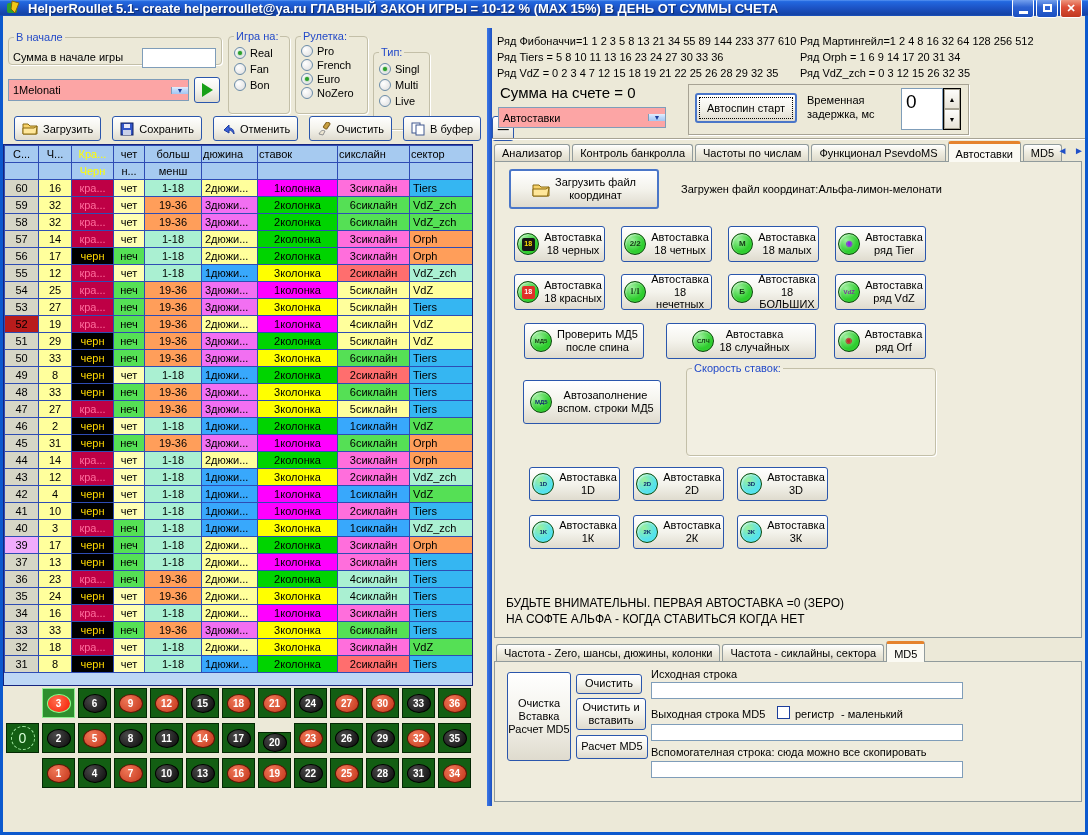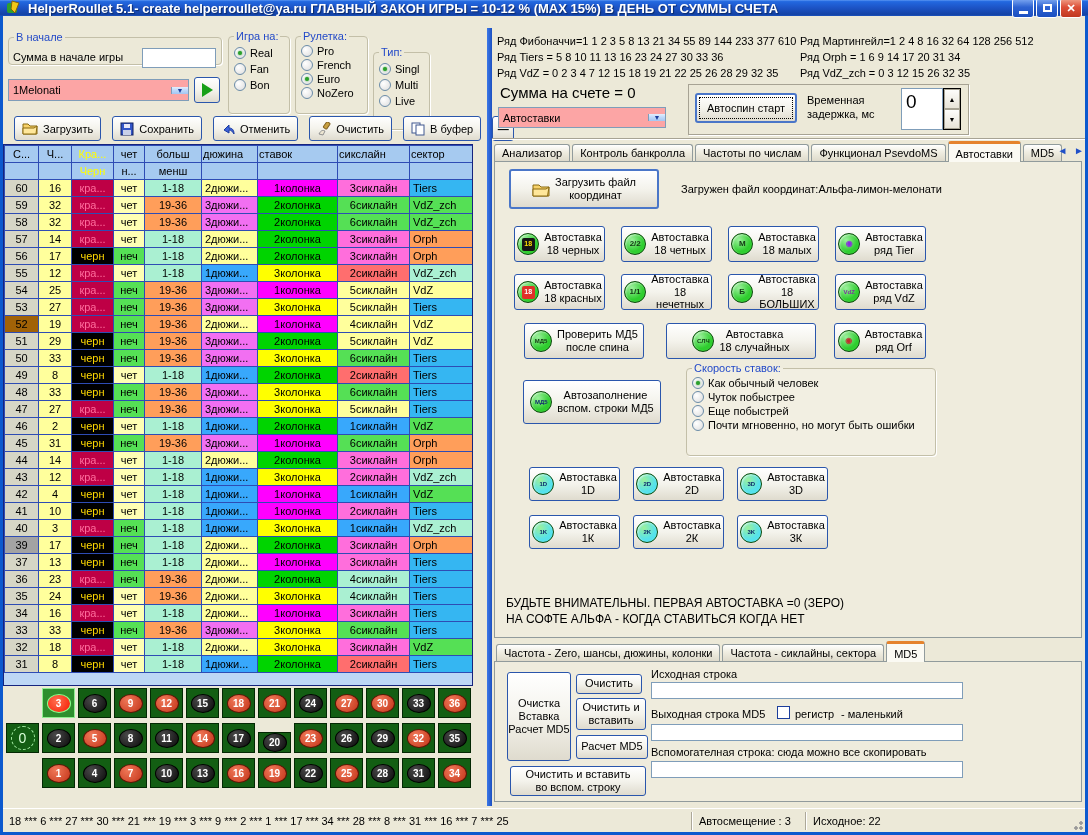--- a/index.html
+++ b/index.html
@@ -352,21 +352,21 @@
             <td style="background: rgb(255, 255, 156);">27</td>
             <td style="background: rgb(190, 0, 69); color: rgb(255, 110, 158);">кра...</td>
             <td style="background: rgb(85, 224, 85);">неч</td>
             <td style="background: rgb(255, 158, 90);">19-36</td>
             <td class="al" style="background: rgb(242, 111, 242);">3дюжи...</td>
             <td style="background: rgb(255, 255, 0);">3колонка</td>
             <td style="background: rgb(255, 255, 156);">5сиклайн</td>
             <td class="al" style="background: rgb(53, 182, 242);">Tiers</td>
           </tr>
           <tr>
-            <td style="background: #a16207;">52</td>
+            <td style="background: #b91c1c;">52</td>
             <td style="background: rgb(255, 255, 156);">19</td>
             <td style="background: rgb(190, 0, 69); color: rgb(255, 110, 158);">кра...</td>
             <td style="background: rgb(85, 224, 85);">неч</td>
             <td style="background: rgb(255, 158, 90);">19-36</td>
             <td class="al" style="background: rgb(255, 255, 156);">2дюжи...</td>
             <td style="background: rgb(255, 0, 255);">1колонка</td>
             <td style="background: rgb(255, 255, 156);">4сиклайн</td>
             <td class="al" style="background: rgb(255, 255, 156);">VdZ</td>
           </tr>
           <tr>
@@ -495,21 +495,21 @@
             <td style="background: rgb(255, 255, 156);">3</td>
             <td style="background: rgb(190, 0, 69); color: rgb(255, 110, 158);">кра...</td>
             <td style="background: rgb(85, 224, 85);">неч</td>
             <td style="background: rgb(170, 240, 210);">1-18</td>
             <td class="al" style="background: rgb(56, 168, 252);">1дюжи...</td>
             <td style="background: rgb(255, 255, 0);">3колонка</td>
             <td style="background: rgb(56, 168, 252);">1сиклайн</td>
             <td class="al" style="background: rgb(170, 240, 210);">VdZ_zch</td>
           </tr>
           <tr>
-            <td style="background: #a3a3a3; margin-top: 34px;">39</td>
+            <td style="background: #f0abfc; margin-top: 34px;">39</td>
             <td style="background: rgb(255, 255, 156);">17</td>
             <td style="background: rgb(0, 0, 0); color: rgb(255, 216, 0);">черн</td>
             <td style="background: rgb(85, 224, 85);">неч</td>
             <td style="background: rgb(170, 240, 210);">1-18</td>
             <td class="al" style="background: rgb(255, 255, 156);">2дюжи...</td>
             <td style="background: rgb(0, 212, 0);">2колонка</td>
             <td style="background: rgb(255, 110, 220);">3сиклайн</td>
             <td class="al" style="background: rgb(255, 158, 90);">Orph</td>
           </tr>
           <tr>
@@ -786,21 +786,21 @@
       </div>
     <div class="brow" style="left:19px;top:112px">
         <button class="xpbtn ab">
           <span class="abico" style="background: radial-gradient(circle at 35% 30%, rgb(156, 240, 156), rgb(47, 206, 47) 60%);">
             <span class="bx" style="background: rgb(224, 48, 40); color: rgb(255, 255, 255);">18</span>
           </span>
           <span class="abtxt">Автоставка<br>18 красных</span>
         </button>
         <button class="xpbtn ab">
           <span class="abico" style="background: radial-gradient(circle at 35% 30%, rgb(156, 240, 156), rgb(47, 206, 47) 60%);">
-            <span class="tg" style="color: rgb(20, 56, 20);">1/1</span>
+            <span class="tg" style="color: rgb(20, 56, 20); font-family: Liberation Serif, serif;">1/1</span>
           </span>
           <span class="abtxt">Автоставка<br>18 нечетных</span>
         </button>
         <button class="xpbtn ab">
           <span class="abico" style="background: radial-gradient(circle at 35% 30%, rgb(156, 240, 156), rgb(47, 206, 47) 60%);">
             <span class="tg" style="color: rgb(20, 56, 20);">Б</span>
           </span>
           <span class="abtxt">Автоставка<br>18 БОЛЬШИХ</span>
         </button>
         <button class="xpbtn ab">
@@ -833,38 +833,20 @@
     <div class="brow" style="left:28px;top:218px">
         <button class="xpbtn ab" style="width: 138px; height: 44px;">
           <span class="abico" style="background: radial-gradient(circle at 35% 30%, rgb(156, 240, 156), rgb(47, 206, 47) 60%);">
             <span class="tg small" style="color: rgb(16, 40, 112);">МД5</span>
           </span>
           <span class="abtxt">Автозаполнение<br>вспом. строки МД5</span>
         </button>
       </div>
     <fieldset class="fs" style="left:191px;top:200px;width:250px;height:94px;background:#F2EFE2">
       <legend>Скорость ставок:</legend>
-      <div>
-          <div class="radio-row sel" style="margin: 2px 0px;">
-            <span class="rdot"></span>
-            <span>Как обычный человек</span>
-          </div>
-          <div class="radio-row" style="margin: 2px 0px;">
-            <span class="rdot"></span>
-            <span>Чуток побыстрее</span>
-          </div>
-          <div class="radio-row" style="margin: 2px 0px;">
-            <span class="rdot"></span>
-            <span>Еще побыстрей</span>
-          </div>
-          <div class="radio-row" style="margin: 2px 0px;">
-            <span class="rdot"></span>
-            <span>Почти мгновенно, но могут быть ошибки</span>
-          </div>
-        </div>
     </fieldset>
     <div class="brow rowdk" style="left:34px;top:305px;gap:13px">
         <button class="xpbtn ab">
           <span class="abico" style="background: radial-gradient(circle at 35% 30%, rgb(156, 240, 156), rgb(85, 226, 236) 60%);">
             <span class="tg small" style="color: rgb(10, 42, 106);">1D</span>
           </span>
           <span class="abtxt">Автоставка<br>1D</span>
         </button>
         <button class="xpbtn ab">
           <span class="abico" style="background: radial-gradient(circle at 35% 30%, rgb(156, 240, 156), rgb(85, 226, 236) 60%);">
@@ -910,35 +892,24 @@
     </div>
   <div class="panel" style="left:494px;top:661px;width:588px;height:141px">
     <button class="xpbtn mbtn" style="left:12px;top:10px;width:64px;height:89px">
       <span><span>Очистка</span><br><span>Вставка</span><br><span>Расчет MD5</span></span>
     </button>
     <button class="xpbtn mbtn" style="left:81px;top:12px;width:66px;height:20px">Очистить</button>
     <button class="xpbtn mbtn" style="left:81px;top:36px;width:70px;height:32px">
       <span><span>Очистить и</span><br><span>вставить</span></span>
     </button>
     <button class="xpbtn mbtn" style="left:81px;top:73px;width:72px;height:24px">Расчет MD5</button>
-    <button class="xpbtn mbtn" style="left:15px;top:104px;width:136px;height:30px">
-      <span><span>Очистить и  вставить</span><br><span>во вспом. строку</span></span>
-    </button>
     <span class="md5lbl" style="left:156px;top:6px">Исходная строка</span>
     <input class="txt" style="position: absolute; left: 156px; top: 20px; width: 312px; height: 17px;" value="">
     <span class="md5lbl" style="left:156px;top:46px">Выходная строка MD5</span>
     <span class="cb" style="position:absolute;left:282px;top:44px"></span>
     <span class="md5lbl" style="left:300px;top:46px">регистр</span>
     <span class="md5lbl" style="left:346px;top:46px">- маленький</span>
     <input class="txt" style="position: absolute; left: 156px; top: 62px; width: 312px; height: 17px;" value="">
     <span class="md5lbl" style="left:156px;top:84px">Вспомогателная строка: сюда можно все скопировать</span>
     <input class="txt" style="position: absolute; left: 156px; top: 99px; width: 312px; height: 17px;" value="">
   </div>
 
-  <div class="statusbar">
-    <span class="sbx" style="width:688px">18 *** 6 *** 27 *** 30 *** 21 *** 19 *** 3 *** 9 *** 2 *** 1 *** 17 *** 34 *** 28 *** 8 *** 31 *** 16 *** 7 *** 25</span>
-    <span class="ssep"></span>
-    <span class="sbx" style="width:112px">Автосмещение : 3</span>
-    <span class="ssep"></span>
-    <span class="sbx" style="flex:1">Исходное: 22</span>
-    <span class="grip"></span>
-  </div>
 </div>
 
 </body></html>

